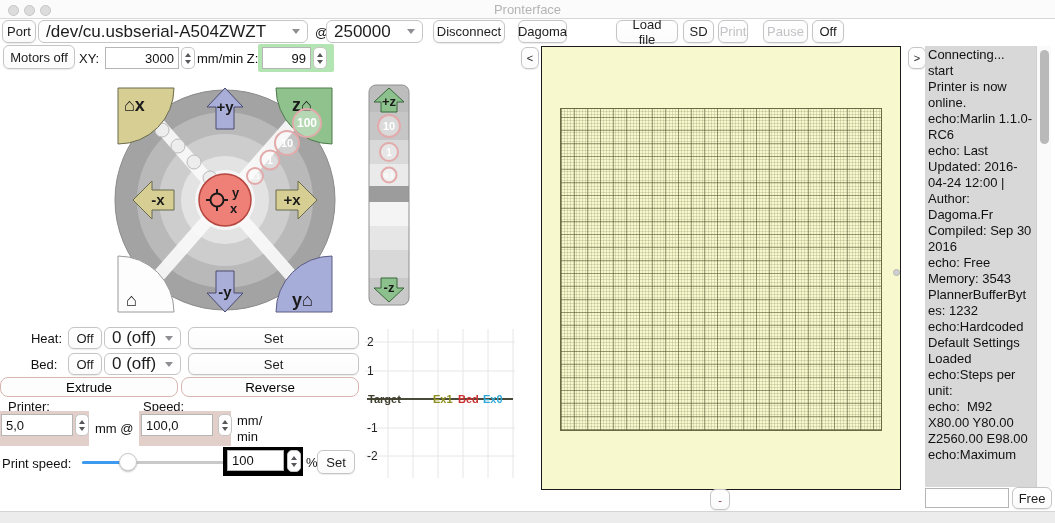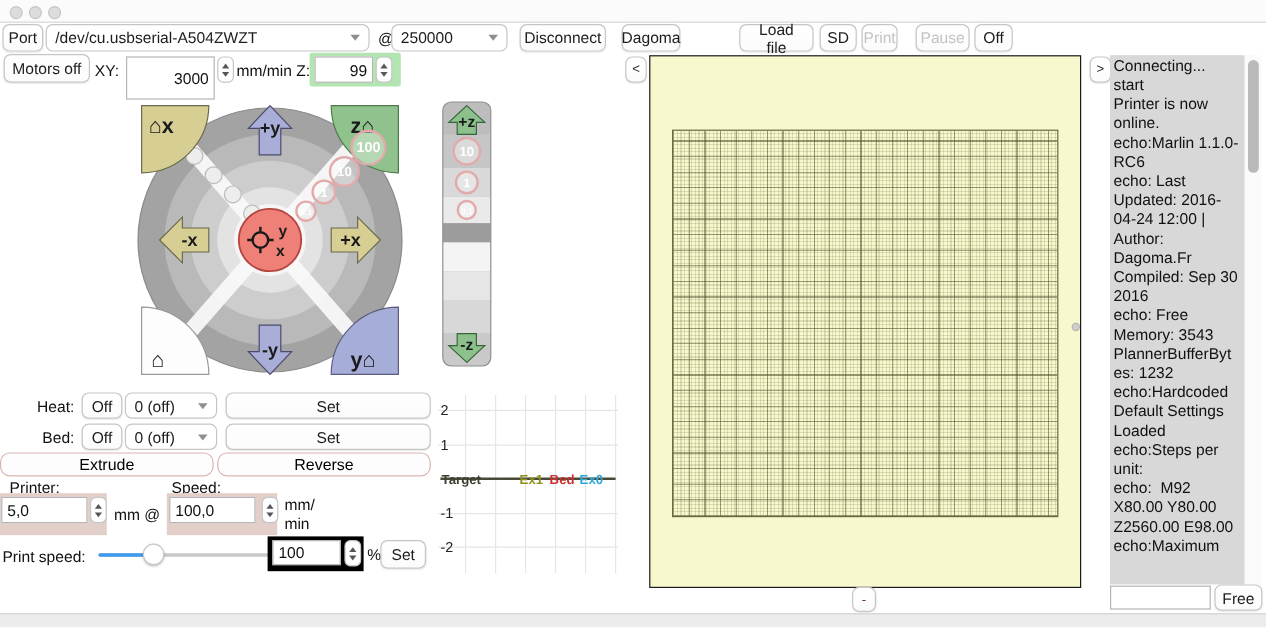--- a/index.html
+++ b/index.html
@@ -8,21 +8,21 @@
   
   .titlebar{position:absolute;left:0;top:0;width:1055px;height:18px;background:#fbfbfb;border-bottom:1px solid #d8d8d8;}
   .tl{position:absolute;top:5px;width:11px;height:11px;border-radius:50%;background:#dcdcdc;border:1px solid #c6c6c6;box-sizing:border-box;}
   .title-text{position:absolute;left:0;top:2px;width:100%;text-align:center;color:#b4b4b6;font-size:13px;}
   
   .btn{position:absolute;background:linear-gradient(#ffffff,#fbfbfb);border:1px solid #c5c5c5;border-radius:6px;
        display:flex;align-items:center;justify-content:center;font-size:13px;color:#1d1d1f;box-sizing:border-box;
        box-shadow:0 0.5px 1px rgba(0,0,0,0.08);}
   .btn.disabled{color:#c3c3c7;}
   .combo{position:absolute;background:#fff;border:1px solid #c5c5c5;border-radius:6px;display:flex;align-items:center;
-       justify-content:space-between;padding:0 7px;font-size:13px;box-sizing:border-box;}
+       justify-content:space-between;padding:0 7px;font-size:17px;box-sizing:border-box;}
   .chev{width:0;height:0;border-left:4px solid transparent;border-right:4px solid transparent;border-top:5px solid #8e8e93;}
   .field{position:absolute;background:#fff;border:1px solid #b5b5b5;box-sizing:border-box;font-size:13px;
        padding:0 4px;font-family:"Liberation Sans",sans-serif;color:#111;}
   .field.right{text-align:right;}
   .stepper{position:absolute;width:14px;height:22px;background:#fff;border:1px solid #c5c5c5;border-radius:5px;
        display:flex;flex-direction:column;align-items:center;justify-content:center;gap:3px;box-sizing:border-box;}
   .stepper .up{width:0;height:0;border-left:3px solid transparent;border-right:3px solid transparent;border-bottom:4px solid #55555a;}
   .stepper .dn{width:0;height:0;border-left:3px solid transparent;border-right:3px solid transparent;border-top:4px solid #55555a;}
   .lbl{position:absolute;font-size:13px;color:#111;white-space:nowrap;}
   
@@ -51,20 +51,21 @@
 </style>
 </head>
 <body>
 
 <div id="app">
 
   <div class="titlebar">
     <div class="tl" style="left:8px"></div>
     <div class="tl" style="left:24px"></div>
     <div class="tl" style="left:40px"></div>
+    <div class="title-text">Pronterface</div>
   </div>
 
   <button class="btn" style="left:2px;top:20px;width:34px;height:23px">Port</button>
   <div class="combo" style="left:38px;top:20px;width:270px;height:23px">
     <span>/dev/cu.usbserial-A504ZWZT</span>
     <span class="chev"></span>
   </div>
   <div class="lbl" style="left:315px;top:25px">@</div>
   <div class="combo" style="left:326px;top:20px;width:97px;height:23px">
     <span>250000</span>
@@ -73,21 +74,21 @@
   <button class="btn" style="left:433px;top:20px;width:72px;height:23px">Disconnect</button>
   <button class="btn" style="left:518px;top:20px;width:49px;height:23px">Dagoma</button>
   <button class="btn" style="left:616px;top:20px;width:62px;height:23px">Load file</button>
   <button class="btn" style="left:683px;top:20px;width:31px;height:23px">SD</button>
   <button class="btn disabled" style="left:718px;top:20px;width:30px;height:23px">Print</button>
   <button class="btn disabled" style="left:763px;top:20px;width:45px;height:23px">Pause</button>
   <button class="btn" style="left:812px;top:20px;width:32px;height:23px">Off</button>
 
   <button class="btn" style="left:3px;top:45px;width:72px;height:24px">Motors off</button>
   <div class="lbl" style="left:79px;top:51px">XY:</div>
-  <input class="field right" style="left: 105px; top: 47px; width: 74px; height: 36px;" value="3000">
+  <input class="field right" style="left: 105px; top: 47px; width: 74px; height: 22px;" value="3000">
   <span class="stepper" style="left:181px;top:47px">
       <i class="up"></i>
       <i class="dn"></i>
     </span>
   <div class="lbl" style="left:197px;top:51px">mm/min Z:</div>
   <div class="greenwrap" style="left:258px;top:44px;width:76px;height:28px"></div>
   <input class="field right" style="left: 262px; top: 47px; width: 49px; height: 22px;" value="99">
   <span class="stepper" style="left:313px;top:47px">
       <i class="up"></i>
       <i class="dn"></i>
@@ -183,21 +184,21 @@
   </svg>
 
   <div class="lbl" style="left:26px;top:331px;width:36px;text-align:right">Heat:</div>
   <button class="btn" style="left:68px;top:327px;width:34px;height:22px">Off</button>
   <div class="combo" style="left:104px;top:327px;width:77px;height:22px">
     <span>0 (off)</span>
     <span class="chev"></span>
   </div>
   <button class="btn" style="left:188px;top:327px;width:171px;height:22px">Set</button>
 
-  <div class="lbl" style="left:26px;top:357px;width:36px;text-align:right">Bed:</div>
+  <div class="lbl" style="left:26px;top:357px;width:36px;text-align:center">Bed:</div>
   <button class="btn" style="left:68px;top:353px;width:34px;height:22px">Off</button>
   <div class="combo" style="left:104px;top:353px;width:77px;height:22px">
     <span>0 (off)</span>
     <span class="chev"></span>
   </div>
   <button class="btn" style="left:188px;top:353px;width:171px;height:22px">Set</button>
 
   <button class="tabbtn" style="left:181px;top:377px;width:178px;height:20px">Reverse</button>
   <button class="tabbtn" style="left:0px;top:377px;width:178px;height:20px">Extrude</button>
 

